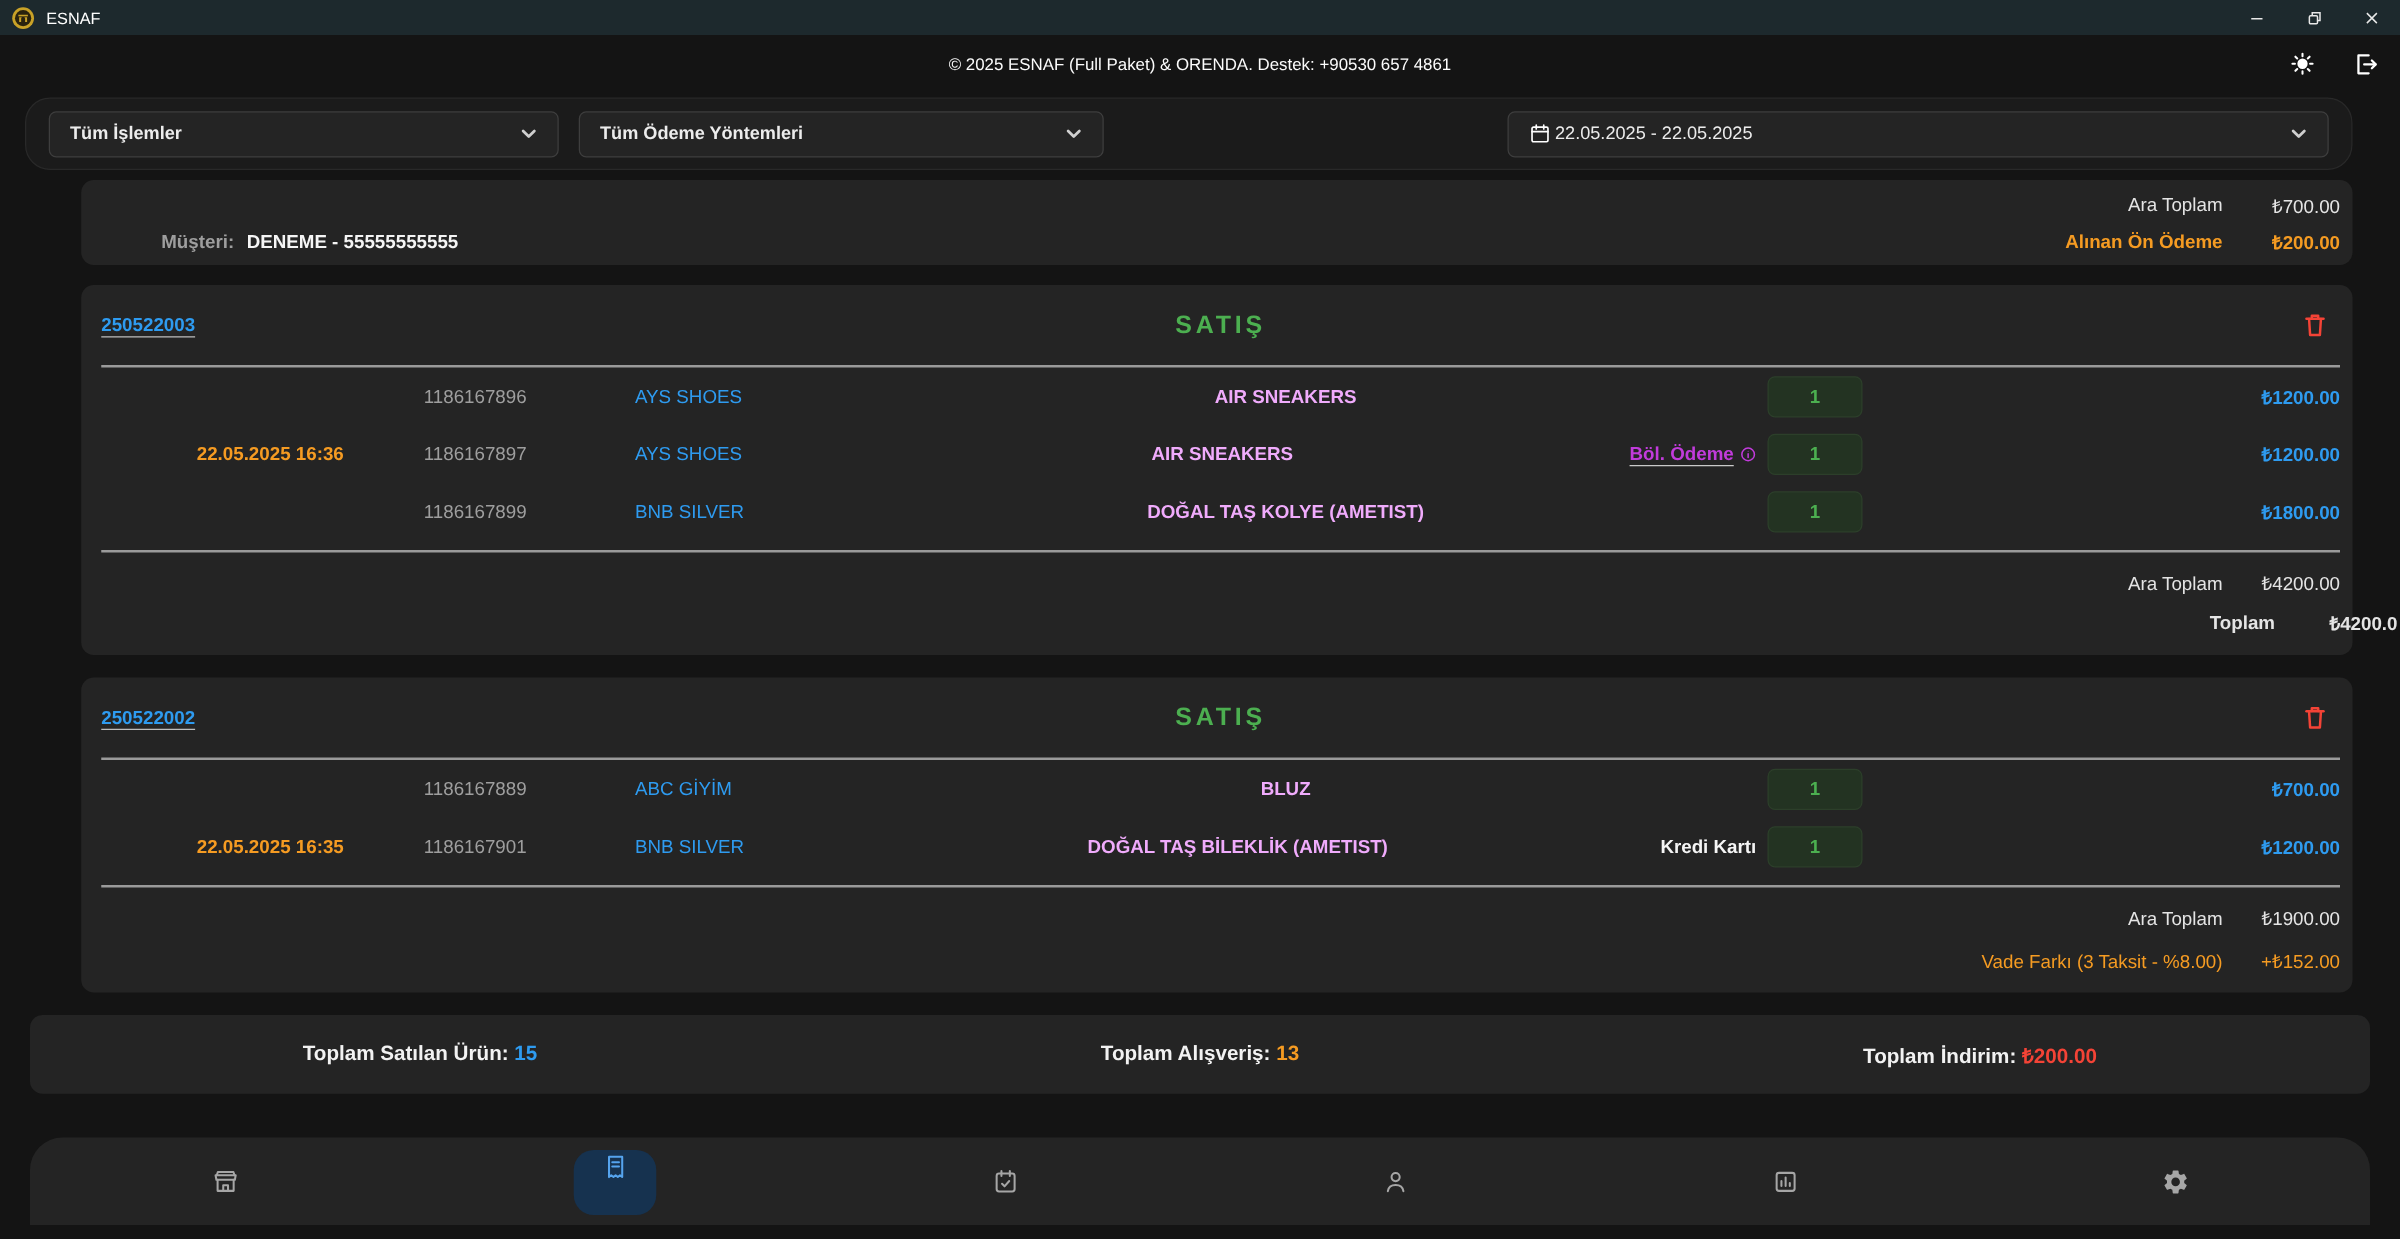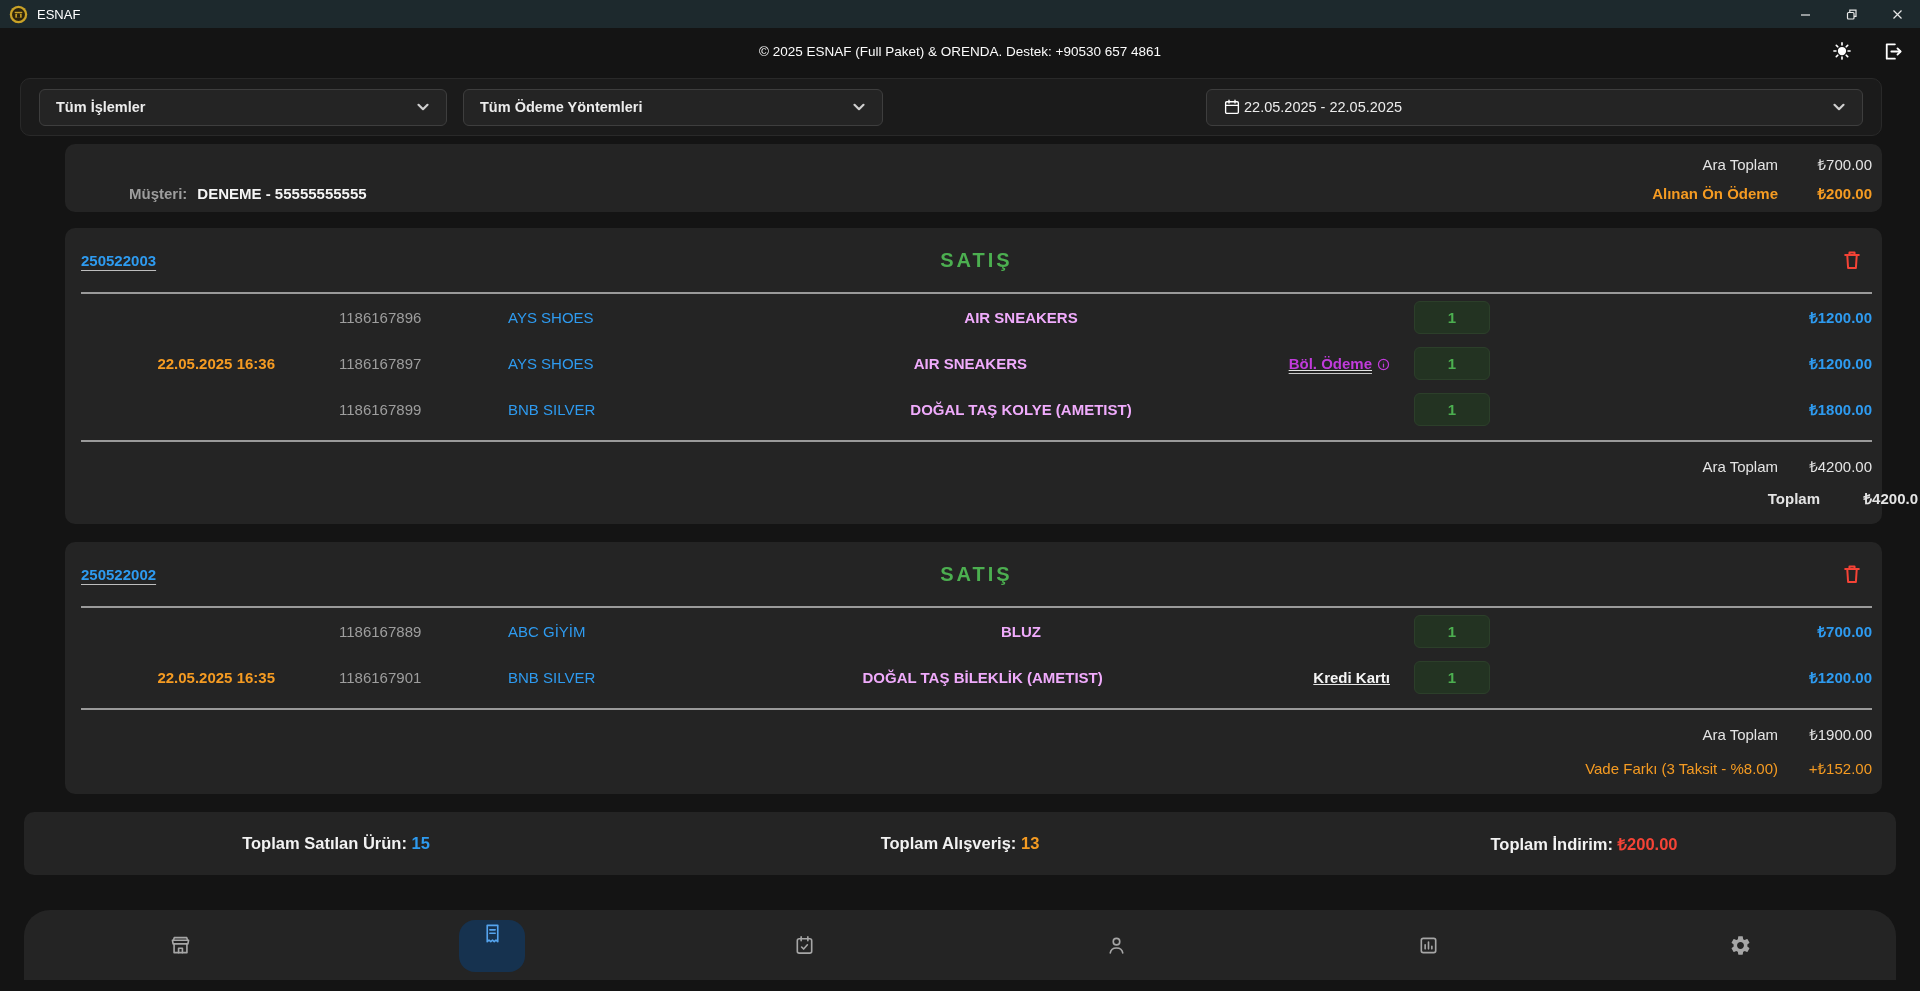--- a/index.html
+++ b/index.html
@@ -13,21 +13,21 @@
   .win-controls { margin-left:auto; display:flex; height:100%; }
   .win-btn { width:46px; height:100%; display:flex; align-items:center; justify-content:center; }
 
   
   .topbar { height:46px; position:relative; display:flex; align-items:center; justify-content:center; }
   .copyright { font-size:13.5px; color:#fcfcfc; }
   .topbar-icons { position:absolute; right:16px; top:0; height:100%; display:flex; align-items:center; gap:28px; }
   .icon-btn { display:flex; align-items:center; justify-content:center; }
 
   
-  .filterbar { margin:4px 38px 0 20px; background:#1b1b1b; border:1px solid #292929; border-radius:10px;
+  .filterbar { margin:4px 38px 0 20px; background:#1b1b1b; border:1px solid #292929; border-radius:20px;
                height:58px; display:flex; align-items:center; padding:0 18px; }
   .select { background:#242424; border:1px solid #3e3e3e; border-radius:6px; height:37px;
             display:flex; align-items:center; padding:0 16px; font-size:14.5px; font-weight:700; color:#ececec; }
   .select .chev { margin-left:auto; display:flex; }
   .sel-transactions { width:408px; }
   .sel-payments { width:420px; margin-left:16px; }
   .sel-date { width:657px; margin-left:auto; font-weight:400; font-size:14.5px; gap:3px; }
 
   
   .list { margin:8px 38px 0 20px;padding-left:45px; }
@@ -51,21 +51,21 @@
   .trash-btn { margin-left:auto; margin-right:10px; position:relative; display:flex; cursor:pointer; }
   .rule { border:none; border-top:2px solid #9a9a9a; }
   .rule.under-head { margin:0; }
   .rule.above-tot { margin-top:8px; }
 
   .item-row { height:46px; display:flex; align-items:center; font-size:15px; }
   .c-date    { width:194px; text-align:right; color:#f59b22; font-weight:700; flex:0 0 auto; }
   .c-barcode { width:100px; margin-left:64px; color:#9e9e9e; flex:0 0 auto; }
   .c-brand   { width:135px; margin-left:69px; color:#2e9bf0; flex:0 0 auto; }
   .c-product { flex:1 1 auto; margin-left:9px; color:#f0abfc; font-weight:700;text-align:center; }
-  .c-payment { margin-right:24px; text-align:right; white-space:nowrap;text-decoration:underline; }
+  .c-payment { margin-right:9px; text-align:right; white-space:nowrap; }
   .pay-link { color:#c13bdb; font-weight:700; text-decoration:underline; text-decoration-color:#c9c9c9;
               text-underline-offset:4px; cursor:pointer; }
   .pay-method { color:#f5f5f5; font-weight:700; }
   .info-i { display:inline-flex; vertical-align:-2px; margin-left:5px; }
   .c-qty { width:76px; height:33px; flex:0 0 auto; background:#233322; border:1px solid #2c3f2a; border-radius:6px;
            color:#4caf50; font-weight:700; font-size:15px; text-align:center; line-height:31px; }
   .c-price { width:382px; flex:0 0 auto; text-align:right; color:#2e9bf0; font-weight:700; }
 
   .tot-row { display:flex; justify-content:flex-end; align-items:baseline; margin-top:14px; font-size:15px; }
   .tot-row.total { font-size:15px; font-weight:700; margin-top:12px;align-items:center; }

